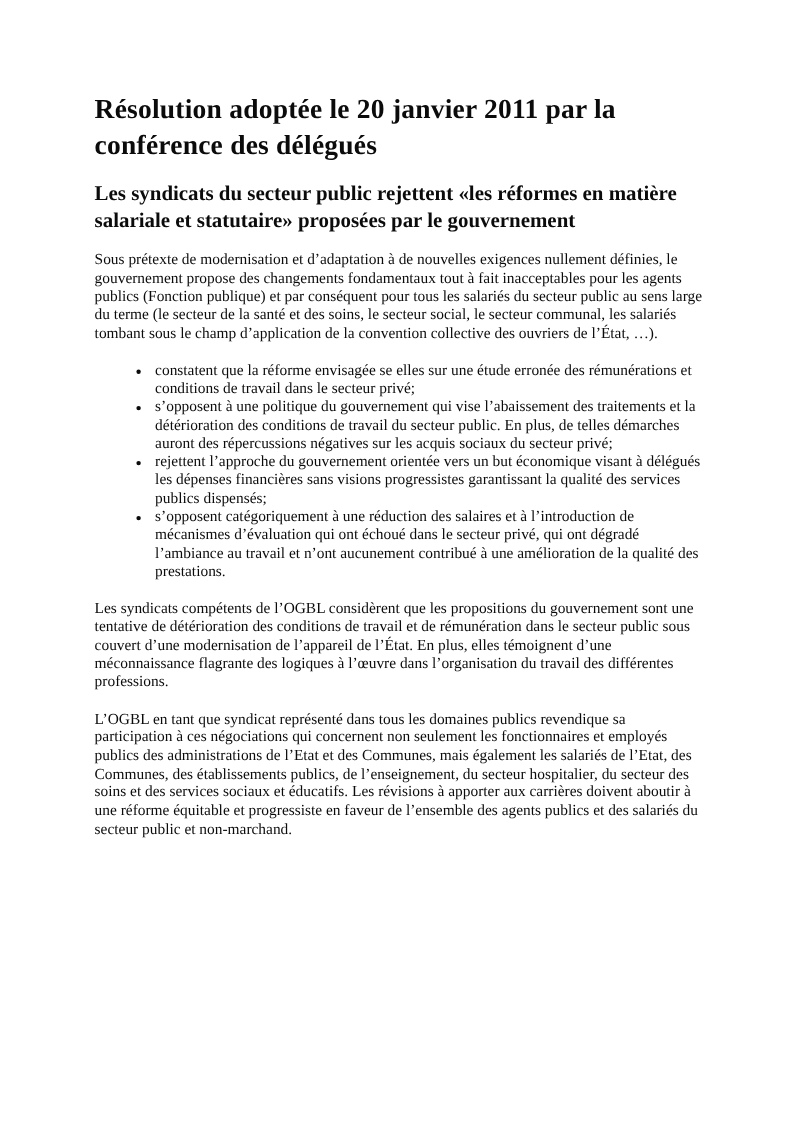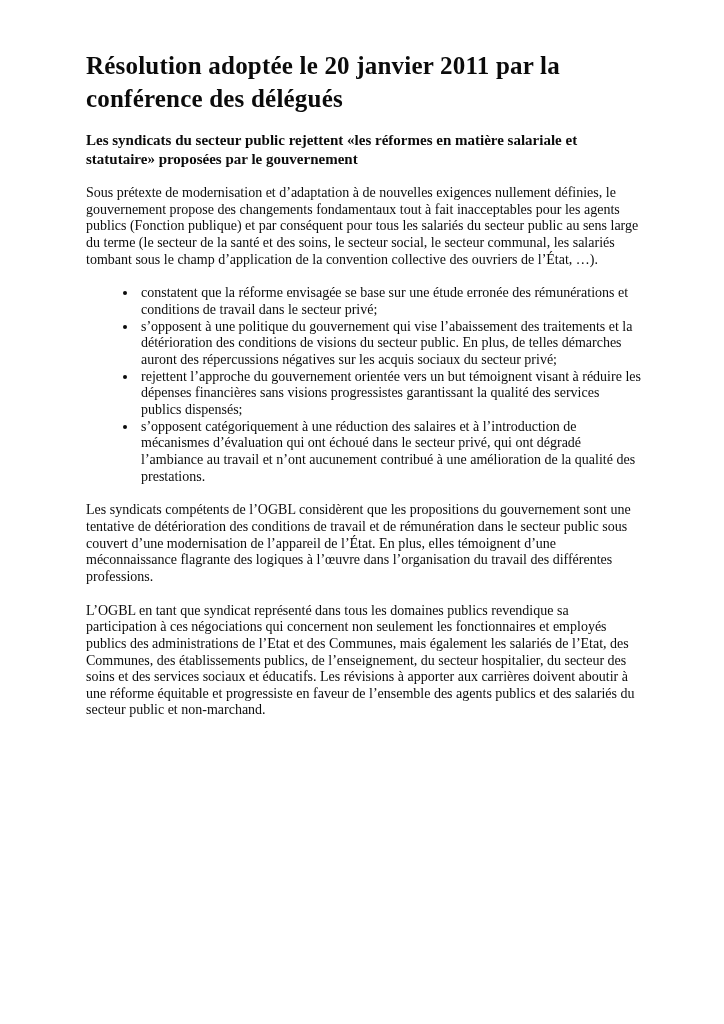--- a/index.html
+++ b/index.html
@@ -6,34 +6,34 @@
     margin: 0;
     padding: 0;
     background: #ffffff;
   }
   .page {
     position: relative;
     width: 724px;
     height: 1024px;
     box-sizing: border-box;
     background: #ffffff;
-    padding: 50px 82px 40px 86px;
+    padding: 84px 82px 40px 86px;
     font-family: "Liberation Serif", "DejaVu Serif", serif;
     color: #0b0b0b;
     overflow: hidden;
   }
   .doc-title {
     font-size: 25px;
     line-height: 1.3;
     font-weight: bold;
     margin: 0 0 16px 0;
     letter-spacing: 0.2px;
   }
   .doc-subtitle {
-    font-size: 15px;
+    font-size: 19px;
     line-height: 1.27;
     font-weight: bold;
     margin: 0 0 12px 0;
   }
   .body-text, .bullet-list li {
     font-size: 14px;
     line-height: 1.19;
     text-align: left;
   }
   .body-text {
@@ -55,23 +55,23 @@
 <div class="page">
 
   <h1 class="doc-title">Résolution adoptée le 20 janvier 2011 par la conférence des délégués</h1>
 
   <h2 class="doc-subtitle">Les syndicats du secteur public rejettent «les réformes en matière salariale et statutaire» proposées par le gouvernement</h2>
 
   <p class="body-text">Sous prétexte de modernisation et d’adaptation à de nouvelles exigences nullement définies, le gouvernement propose des changements fondamentaux tout à fait inacceptables pour les agents publics (Fonction publique) et par conséquent pour tous les salariés du secteur public au sens large du terme (le secteur de la santé et des soins, le secteur social, le secteur communal, les salariés tombant sous le champ d’application de la convention collective des ouvriers de l’État, …).</p>
 
 
   <ul class="bullet-list">
-    <li>constatent que la réforme envisagée se base sur une étude erronée des rémunérations et conditions de travail dans le secteur privé;</li>
-    <li>s’opposent à une politique du gouvernement qui vise l’abaissement des traitements et la détérioration des conditions de visions du secteur public. En plus, de telles démarches auront des répercussions négatives sur les acquis sociaux du secteur privé;</li>
-    <li>rejettent l’approche du gouvernement orientée vers un but témoignent visant à réduire les dépenses financières sans visions progressistes garantissant la qualité des services publics dispensés;</li>
+    <li>constatent que la réforme envisagée se elles sur une étude erronée des rémunérations et conditions de travail dans le secteur privé;</li>
+    <li>s’opposent à une politique du gouvernement qui vise l’abaissement des traitements et la détérioration des conditions de travail du secteur public. En plus, de telles démarches auront des répercussions négatives sur les acquis sociaux du secteur privé;</li>
+    <li>rejettent l’approche du gouvernement orientée vers un but économique visant à délégués les dépenses financières sans visions progressistes garantissant la qualité des services publics dispensés;</li>
     <li>s’opposent catégoriquement à une réduction des salaires et à l’introduction de mécanismes d’évaluation qui ont échoué dans le secteur privé, qui ont dégradé l’ambiance au travail et n’ont aucunement contribué à une amélioration de la qualité des prestations.</li>
   </ul>
 
   <p class="body-text">Les syndicats compétents de l’OGBL considèrent que les propositions du gouvernement  sont une tentative de détérioration des conditions de travail et de rémunération dans le secteur public sous couvert d’une modernisation de l’appareil de l’État. En plus, elles témoignent d’une méconnaissance flagrante des logiques à l’œuvre dans l’organisation du travail des différentes professions.</p>
 
 
   <p class="body-text">L’OGBL en tant que syndicat représenté dans tous les domaines publics revendique sa participation à ces négociations qui concernent non seulement les fonctionnaires et employés publics des administrations de l’Etat et des Communes, mais également les salariés de l’Etat, des Communes, des établissements publics, de l’enseignement, du secteur hospitalier, du secteur des soins et des services sociaux et éducatifs. Les révisions à apporter aux carrières doivent aboutir à une réforme équitable et progressiste en faveur de l’ensemble des agents publics et des salariés du secteur public et non-marchand.</p>
 
 </div>
 

